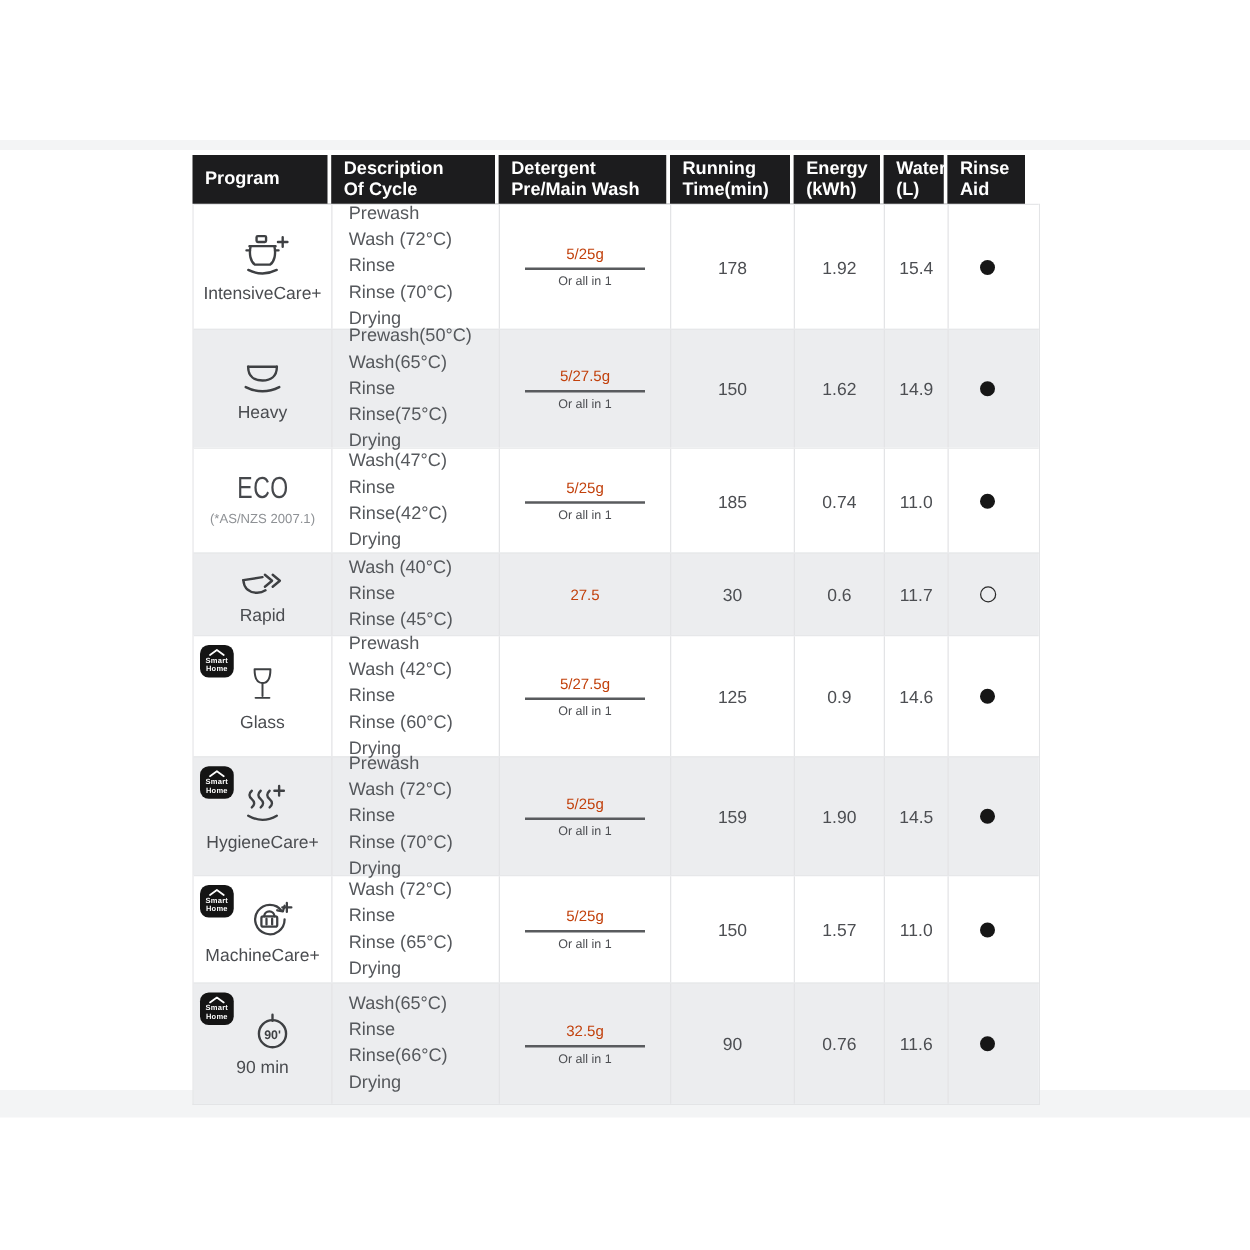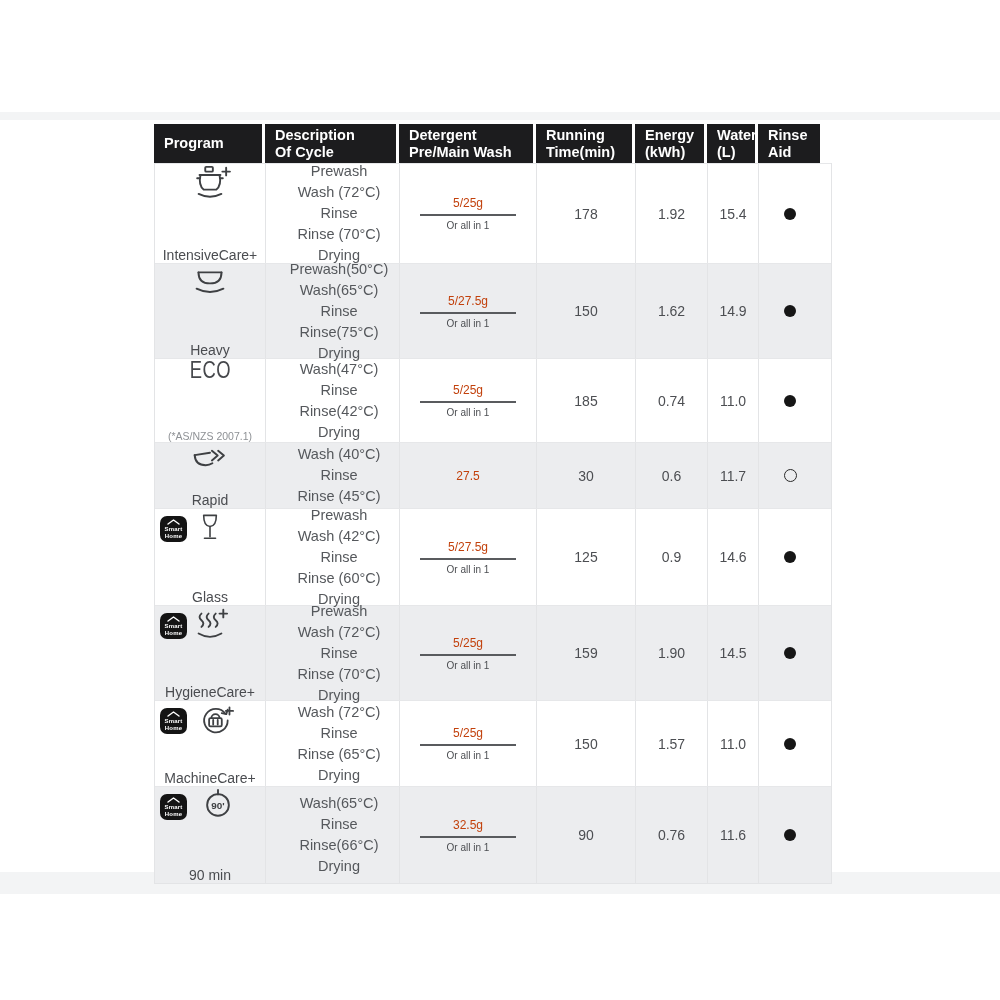--- a/index.html
+++ b/index.html
@@ -26,35 +26,35 @@
   .row.plain { background:#ffffff; }
   .cell { display:flex; align-items:center; justify-content:center; border-right:1px solid #e3e4e6;
           color:#4c4e52; font-size:14px; }
   .cell:last-child { border-right:none; }
 
   
   .c0 { width:111px; } .c1 { width:134px; } .c2 { width:137px; }
   .c3 { width:99px; }  .c4 { width:72px; }  .c5 { width:51px; } .c6 { width:62px; }
 
   
-  .prog { position:relative; flex-direction:column; justify-content:space-between; }
+  .prog { position:relative; flex-direction:column; justify-content:center; }
   .prog .icon { display:block; }
   .prog .plabel { font-size:14px; color:#4a4c50; margin-top:2px; white-space:nowrap; }
   .eco-title { font-size:20px; color:#46484c; letter-spacing:.5px; transform:scale(.92,1.22); font-weight:400; }
   .eco-sub { font-size:10.5px; color:#8e9195; margin-top:6px; white-space:nowrap; }
 
   
   .sh-badge { position:absolute; left:5px; top:7px; width:27px; height:26px; background:#141414;
               border-radius:7px; display:flex; flex-direction:column; align-items:center;
               justify-content:center; color:#fff; z-index:2; }
   .sh-badge svg { margin-bottom:1px; }
   .sh-badge span { font-size:6px; font-weight:bold; line-height:6.5px; letter-spacing:.2px; }
 
   
-  .desc { flex-direction:column; align-items:center; justify-content:center; padding-left:13px; }
+  .desc { flex-direction:column; align-items:flex-start; justify-content:center; padding-left:13px; }
   .desc div { font-size:14.5px; line-height:21px; color:#55585c; white-space:nowrap; }
   .desc div:empty { display:none; }
 
   
   .frac { display:flex; flex-direction:column; align-items:center; }
   .frac .top { font-size:12px; color:#c2410c; padding:0 0 4px 0; min-width:96px; text-align:center;
                border-bottom:2px solid #595b5e; }
   .frac .bottom { font-size:10px; color:#4c4e52; padding-top:4px; }
   .frac.noline .top { border-bottom:none; padding-bottom:0; min-width:0; }
   .frac .bottom:empty { display:none; }

